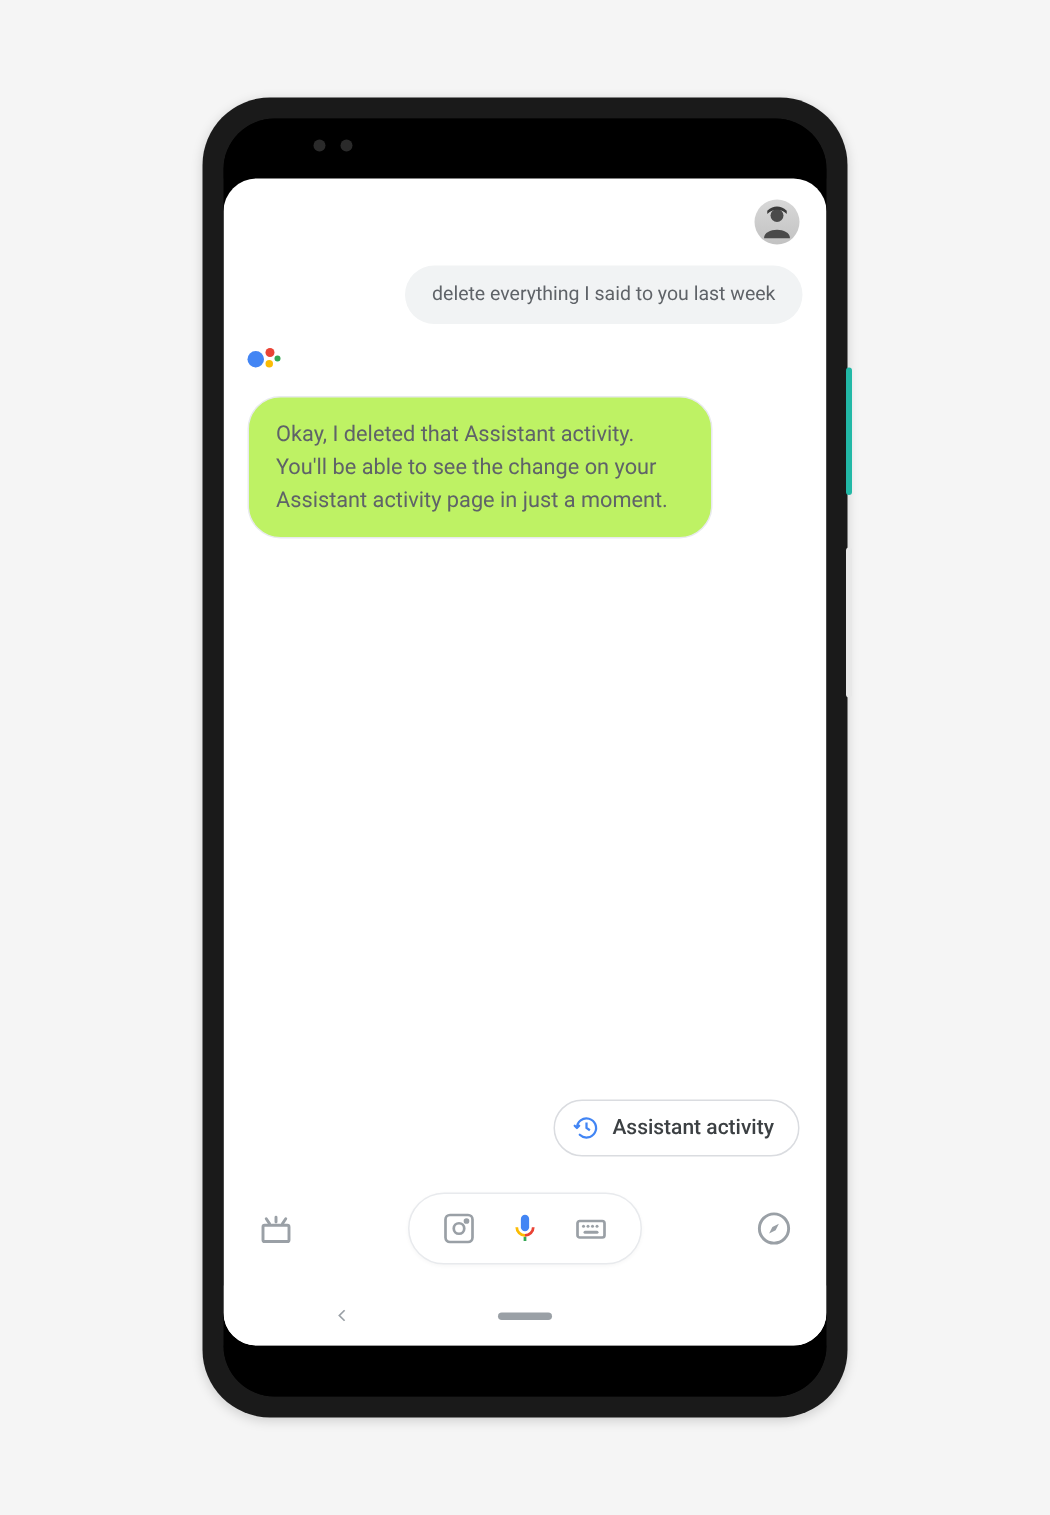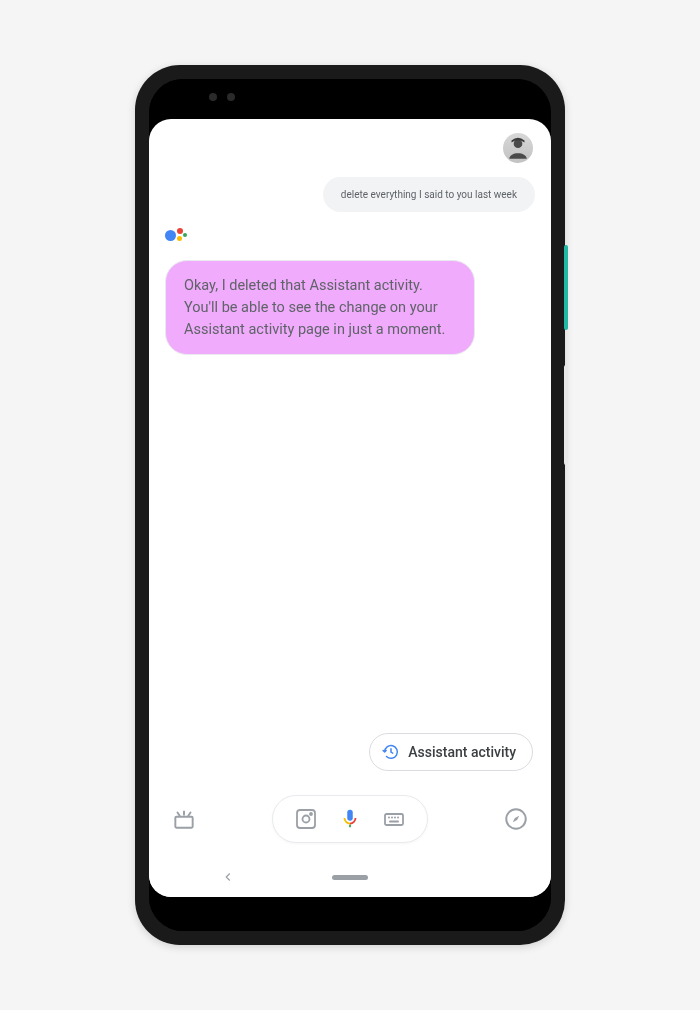--- a/index.html
+++ b/index.html
@@ -96,21 +96,21 @@
     padding: 0 16px 0 16px;
     display: flex;
     flex-direction: column;
   }
   .user-bubble {
     align-self: flex-end;
     background: #f1f3f4;
     color: #5f6368;
     padding: 12px 18px;
     border-radius: 22px;
-    font-size: 10px;
+    font-size: 13px;
     margin-top: 6px;
     max-width: 320px;
   }
   .assistant-row {
     display: flex;
     align-items: flex-start;
     margin-top: 14px;
     gap: 6px;
   }
   .assistant-icon {
@@ -118,21 +118,21 @@
     position: relative;
     flex-shrink: 0;
     margin-top: 2px;
   }
   .assistant-icon .c { position: absolute; border-radius: 50%; }
   .assistant-icon .blue { width: 11px; height: 11px; background:#4285f4; left:0; top:2px;}
   .assistant-icon .red { width: 6px; height: 6px; background:#ea4335; left:12px; top:0;}
   .assistant-icon .yellow { width: 5px; height: 5px; background:#fbbc04; left:12px; top:8px;}
   .assistant-icon .green { width: 4px; height: 4px; background:#34a853; left:18px; top:5px;}
   .assistant-bubble {
-    background: #f0abfc;
+    background: #bef264;
     border: 1px solid #e8eaed;
     color: #5f6368;
     padding: 14px 18px;
     border-radius: 22px;
     font-size: 14.5px;
     line-height: 1.5;
     margin-top: 10px;
     max-width: 310px;
     align-self: flex-start;
     margin-left: 0;

